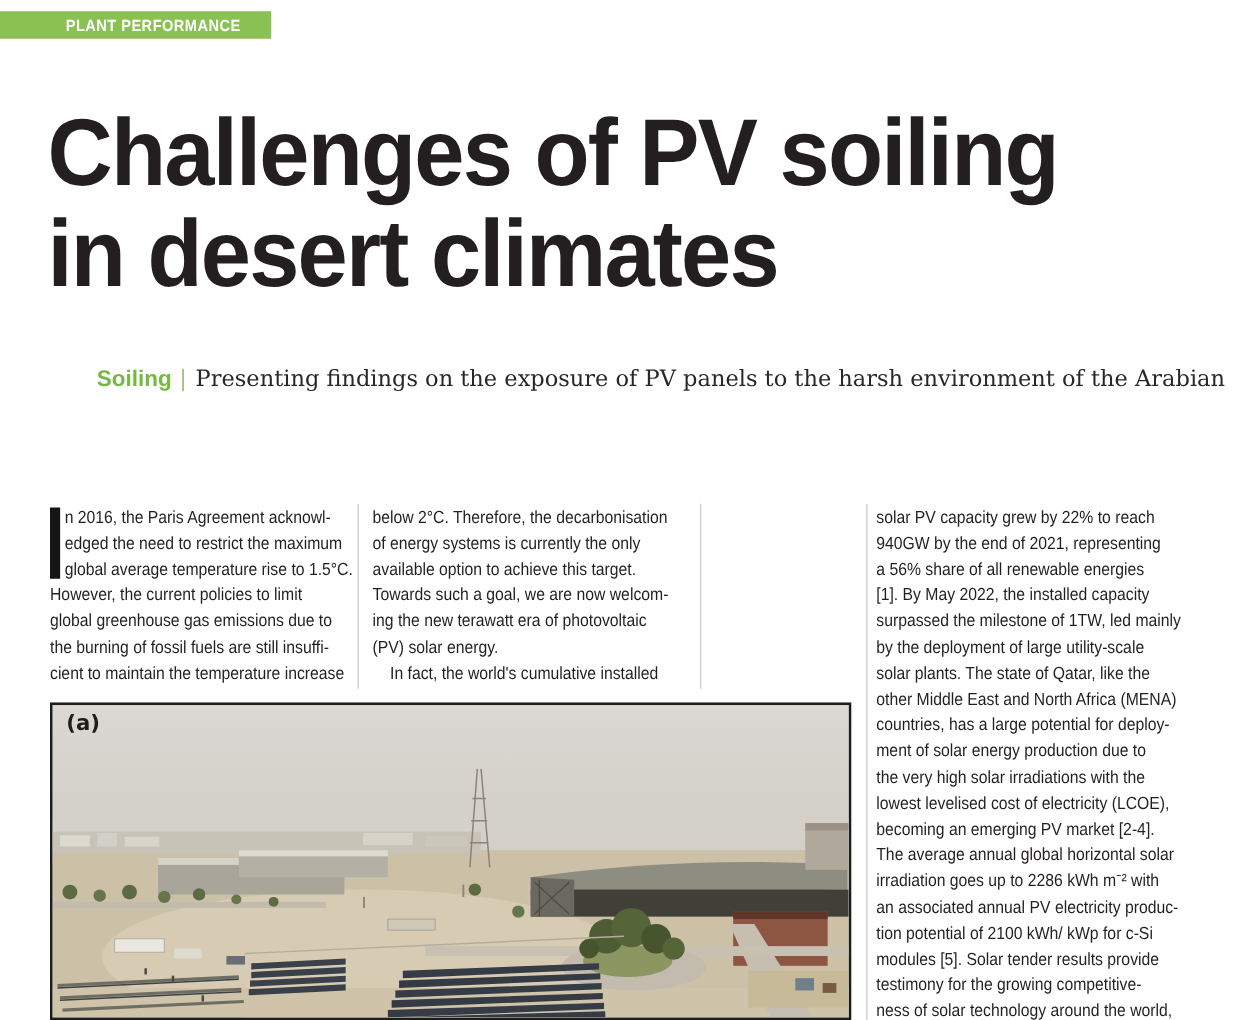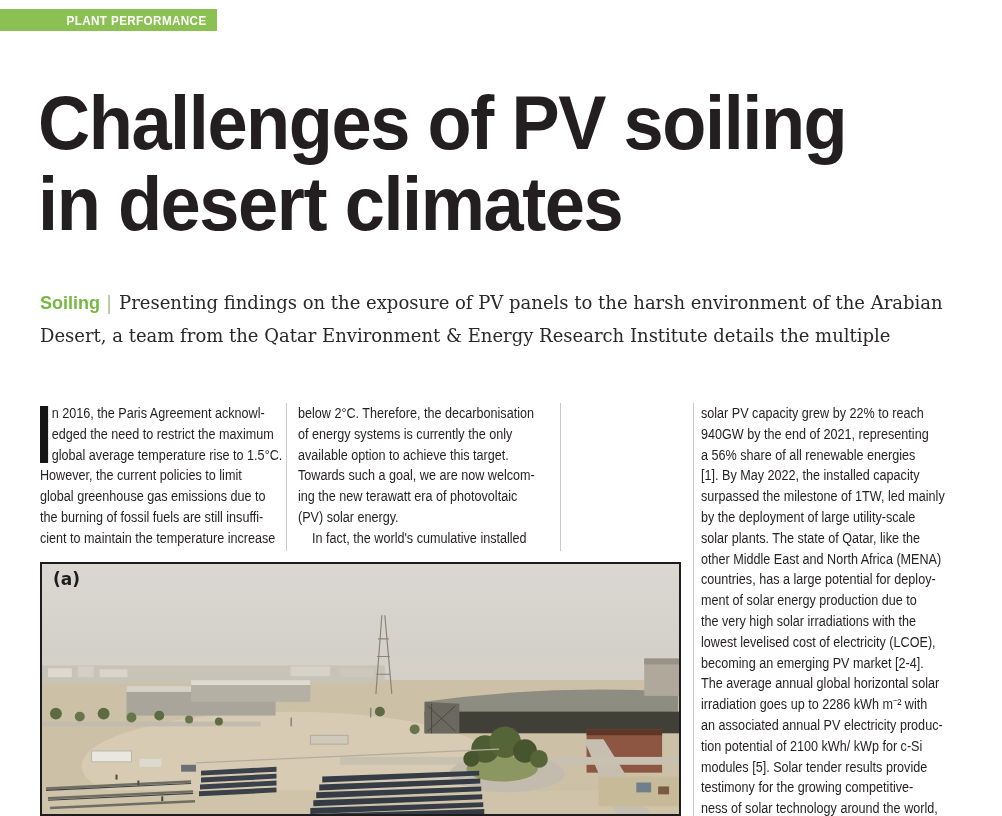--- a/index.html
+++ b/index.html
@@ -1,34 +1,34 @@
 <!DOCTYPE html>
 <html><head>
 <meta charset="utf-8">
 <style>
   html,body{margin:0;padding:0;background:#ffffff;}
   .page{position:relative;width:1002px;height:816px;background:#ffffff;overflow:hidden;
         font-family:"Liberation Sans",sans-serif;color:#231f20;}
 
   
   .badge{position:absolute;left:0;top:9px;width:217px;height:22px;background:#8bc053;
-         display:flex;align-items:center;justify-content:flex-end;box-sizing:border-box;padding-right:10px;}
+         display:flex;align-items:center;justify-content:flex-end;box-sizing:border-box;padding-right:24px;}
   .badge span{color:#ffffff;font-weight:bold;font-size:13px;letter-spacing:.4px;
               transform:scaleX(.9);transform-origin:right center;white-space:nowrap;}
 
   
   .headline{position:absolute;left:38px;top:82px;font-weight:bold;color:#231f20;
             font-size:76px;line-height:81px;letter-spacing:-1.5px;
             transform:scaleX(.95);transform-origin:left top;}
   .headline div{white-space:nowrap;}
 
   
   .standfirst{position:absolute;left:40px;top:287px;width:940px;
               font-family:"DejaVu Serif",serif;font-size:18px;line-height:32.5px;color:#2b2728;}
-  .standfirst .sf-line{white-space:nowrap;}
+  .standfirst .sf-line{white-space:nowrap;text-align:right;}
   .sf-topic{font-family:"Liberation Sans",sans-serif;font-weight:bold;color:#77b843;}
   .sf-sep{color:#a4bd85;padding:0 7px 0 6px;}
 
   
   .col{position:absolute;top:403px;font-size:14px;line-height:20.8px;color:#231f20;
        transform:scaleX(.9);transform-origin:left top;}
   .col .bl{white-space:pre;}
   .col1{left:40px;width:270px;}
   .col2{left:298px;width:280px;}
   .col3{left:701px;width:295px;}
@@ -58,21 +58,20 @@
 
   <h1 class="headline" style="margin:0;">
     <div>Challenges of PV soiling</div>
     <div>in desert climates</div>
   </h1>
 
   <div class="standfirst">
     <div class="sf-line">
       <span class="sf-topic">Soiling</span><span class="sf-sep">|</span><span>Presenting findings on the exposure of PV panels to the harsh environment of the Arabian</span>
     </div>
-    <div class="sf-line">Desert, a team from the Qatar Environment &amp; Energy Research Institute details the multiple</div>
   </div>
 
   <div class="col col1">
     <div class="dropbar"><span>I</span></div>
     <div class="bl">n 2016, the Paris Agreement acknowl-</div>
     <div class="bl">edged the need to restrict the maximum</div>
     <div class="bl">global average temperature rise to 1.5°C.</div>
     <div class="bl">However, the current policies to limit</div>
     <div class="bl">global greenhouse gas emissions due to</div>
     <div class="bl">the burning of fossil fuels are still insuffi-</div>

